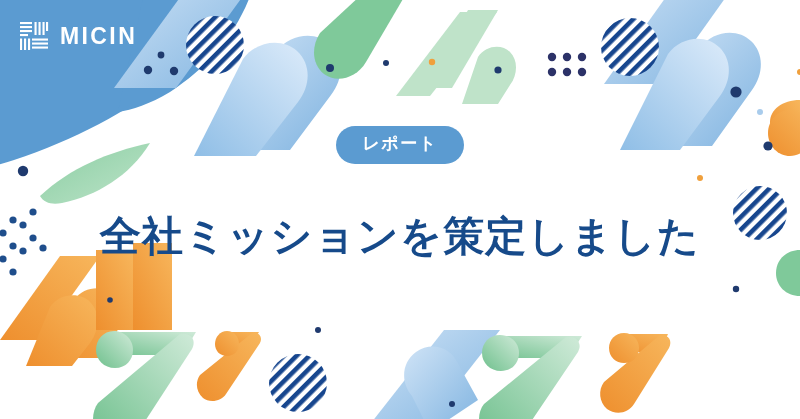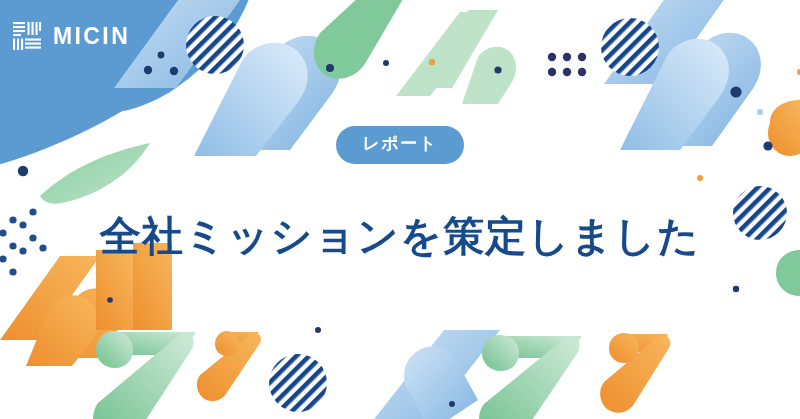--- a/index.html
+++ b/index.html
@@ -19,21 +19,21 @@
   }
   #deco-layer {
     position: absolute;
     left: 0; top: 0;
     width: 800px;
     height: 419px;
   }
   
   #logo {
     position: absolute;
-    left: 12px;
+    left: 19px;
     top: 21px;
     display: flex;
     align-items: center;
     gap: 11px;
     z-index: 30;
   }
   #logo-mark { width: 30px; height: 30px; display:block; }
   #logo-text {
     color: #ffffff;
     font-size: 23px;

